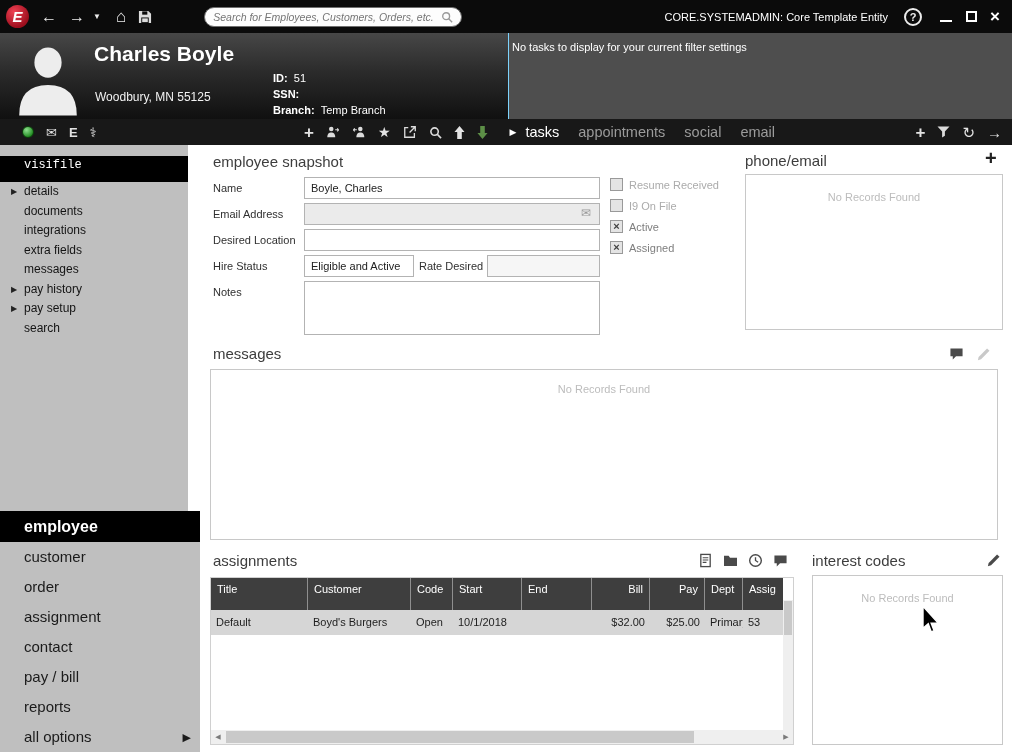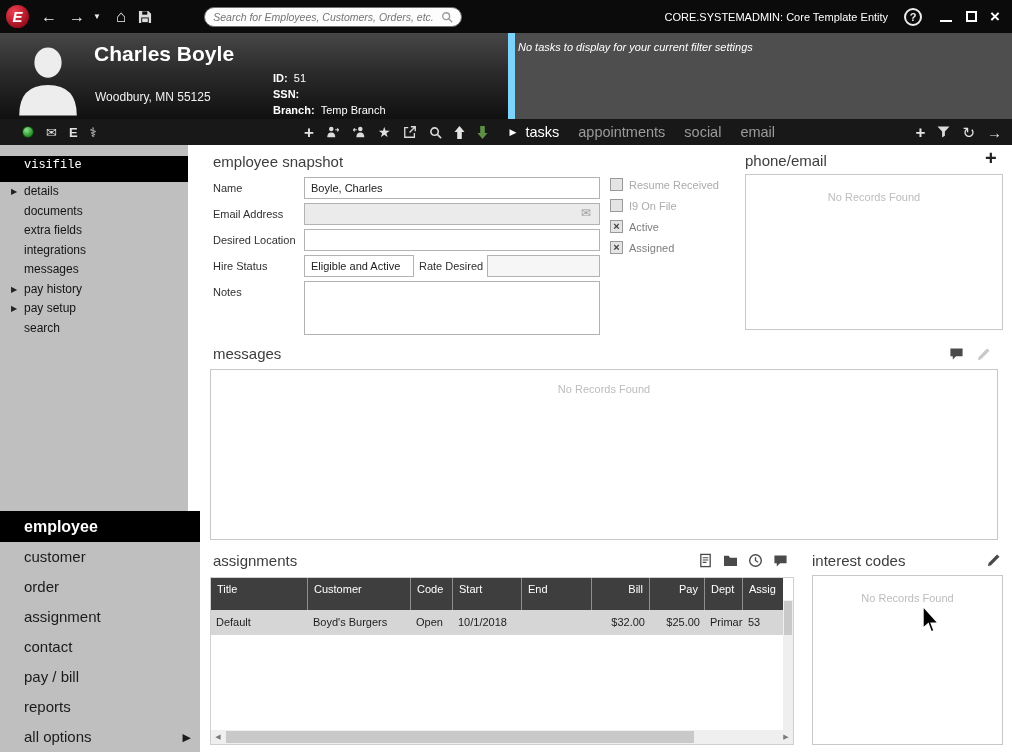--- a/index.html
+++ b/index.html
@@ -22,21 +22,21 @@
   #win-close { color:#fff; font-size:17px; font-weight:bold; margin-left:13px; line-height:1; }
 
   
   #header { position:absolute; top:33px; left:0; width:1012px; height:86px; background:#1c1c1c; }
   #header-left { position:absolute; left:0; top:0; width:508px; height:86px; background:linear-gradient(180deg,#474747 0%, #2b2b2b 45%, #101010 100%); }
   #avatar { position:absolute; left:8px; top:4px; }
   #emp-name { position:absolute; left:94px; top:9px; font-size:21px; font-weight:bold; color:#fff; }
   #emp-loc { position:absolute; left:95px; top:57px; font-size:12px; color:#f2f2f2; }
   #emp-meta { position:absolute; left:273px; top:37px; font-size:11px; color:#fff; line-height:16px; }
   .meta-label { font-weight:bold; }
-  #tasks-panel { position:absolute; left:508px; top:0; width:504px; height:86px; background:#4e4e4e; border-left:7px solid #7dd3fc;font-style:italic; }
+  #tasks-panel { position:absolute; left:508px; top:0; width:504px; height:86px; background:#4e4e4e; border-left:1px solid #7dd3fc; }
   #tasks-msg { padding:8px 8px 0 3px; font-size:11px; color:#fff; }
 
   
   #toolbar { position:absolute; top:119px; left:0; width:1012px; height:26px; background:#181818; display:flex; align-items:center; }
   #tb-status { width:200px; flex:0 0 auto; display:flex; align-items:center; gap:12px; padding-left:22px; }
   #green-dot { width:12px; height:12px; border-radius:50%; background:radial-gradient(circle at 35% 30%, #8fe08f, #1f8a1f 75%); border:1px solid #0c3f0c; }
   .status-glyph { color:#e2e2e2; font-size:13px; line-height:1; }
   #tb-actions { display:flex; align-items:center; gap:12px; padding-left:104px; }
   .tb-svg { display:flex; }
   .tb-plus { color:#e2e2e2; font-size:17px; font-weight:bold; line-height:1; }
@@ -220,22 +220,22 @@
       <span class="tbr-glyph" style="font-weight:bold;">→</span>
     </div>
   </div>
 
   <div id="sidebar">
     <div id="side-strip"></div>
     <div id="nav-list">
       <div class="nav-item selected"><span>visifile</span></div>
       <div class="nav-item"><span class="exp-arrow">▶</span><span>details</span></div>
       <div class="nav-item"><span>documents</span></div>
+      <div class="nav-item"><span>integrations</span></div>
       <div class="nav-item"><span>extra fields</span></div>
-      <div class="nav-item"><span>integrations</span></div>
       <div class="nav-item"><span>messages</span></div>
       <div class="nav-item"><span class="exp-arrow">▶</span><span>pay history</span></div>
       <div class="nav-item"><span class="exp-arrow">▶</span><span>pay setup</span></div>
       <div class="nav-item"><span>search</span></div>
     </div>
     <div id="module-list">
       <div class="module-item selected"><span>employee</span></div>
       <div class="module-item"><span>customer</span></div>
       <div class="module-item"><span>order</span></div>
       <div class="module-item"><span>assignment</span></div>

